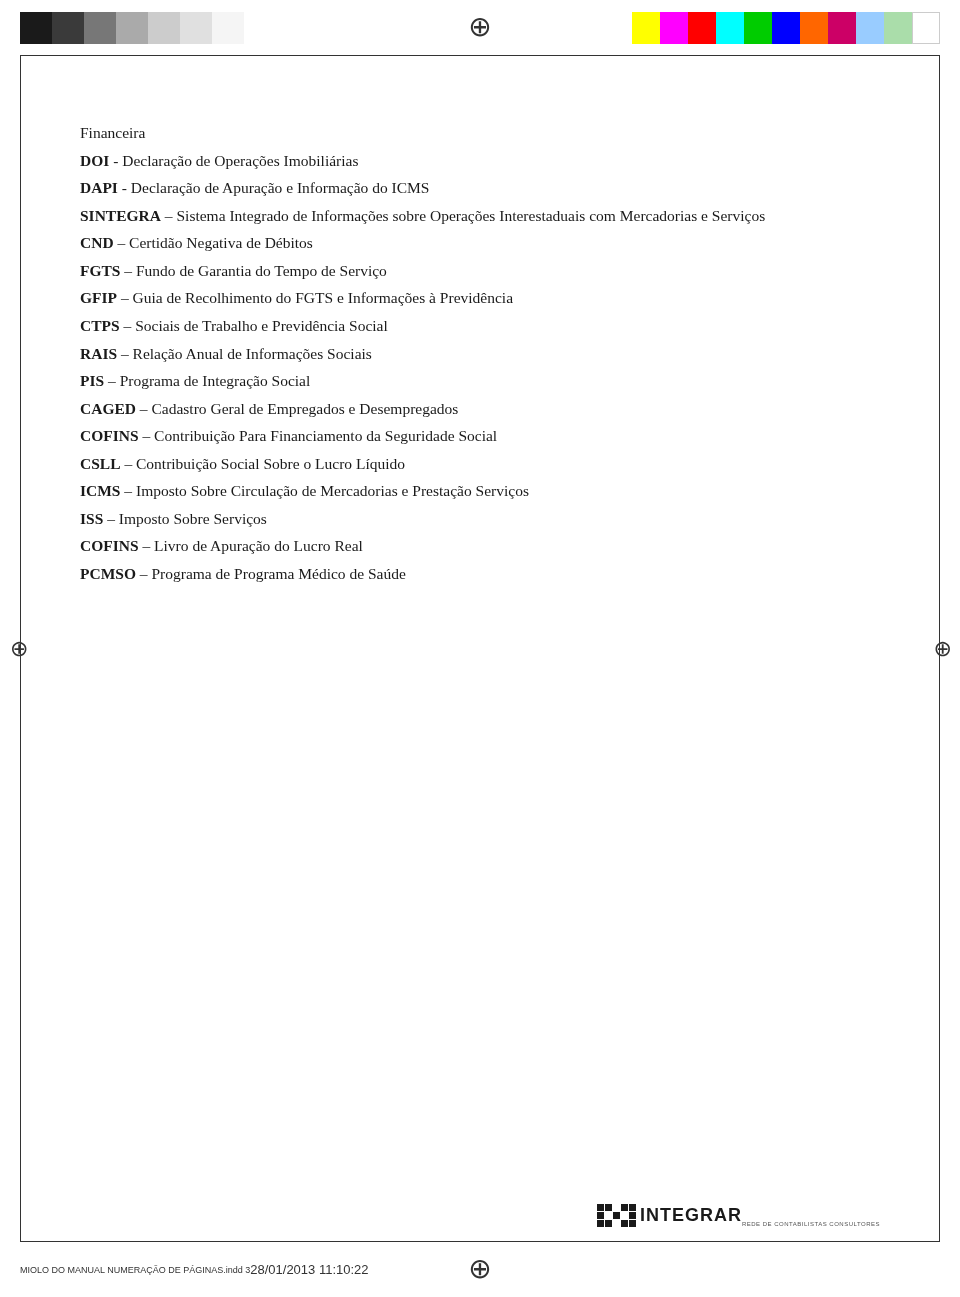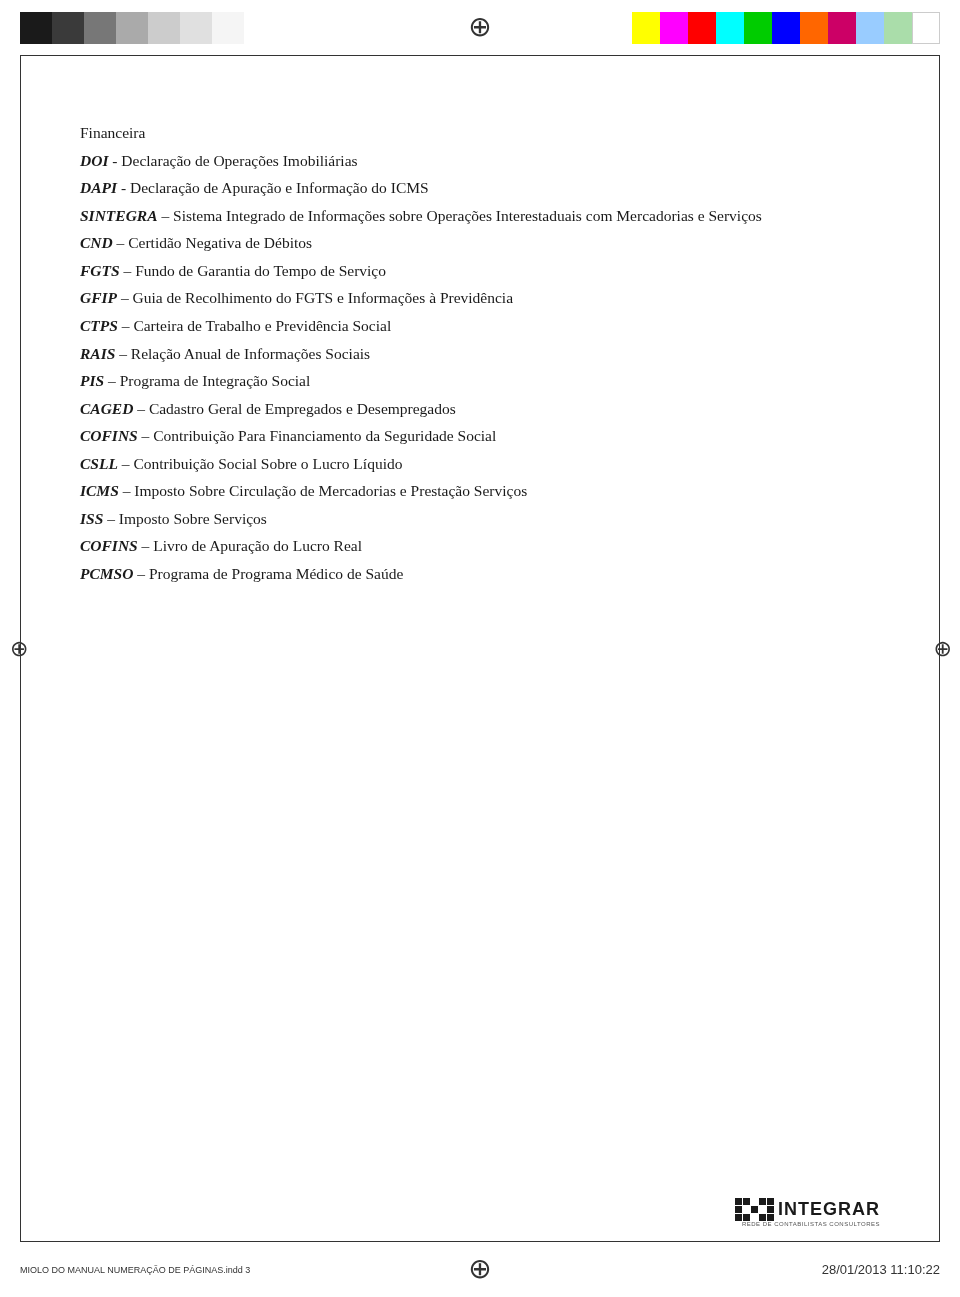--- a/index.html
+++ b/index.html
@@ -117,33 +117,31 @@
       margin-bottom: 0;
       text-align: left;
     }
 
     .content p.line {
       margin-bottom: 2px;
     }
 
     .bold-term {
       font-weight: bold;
-      font-style: italic;
     }
 
     
     .bottom-bar {
       position: absolute;
       bottom: 0;
       left: 0;
       right: 0;
       height: 55px;
       display: flex;
       align-items: center;
-      justify-content: space-between;
       padding: 8px 20px;
       font-size: 10px;
       color: #333;
       font-family: Arial, sans-serif;
     }
 
     .bottom-left {
       font-size: 9px;
     }
 
@@ -162,21 +160,20 @@
 
     
     .logo-area {
       position: absolute;
       bottom: 70px;
       right: 80px;
     }
 
     .logo-integrar {
       display: flex;
-      flex-direction: column;
       align-items: flex-end;
     }
 
     .logo-text-integrar {
       font-size: 18px;
       font-weight: bold;
       font-family: Arial, sans-serif;
       color: #1a1a1a;
       letter-spacing: 1px;
     }
@@ -271,21 +268,21 @@
 
   <p class="line">
     <span class="bold-term">FGTS</span><span> – </span><span>Fundo de Garantia do Tempo de Serviço</span>
   </p>
 
   <p class="line">
     <span class="bold-term">GFIP</span><span> – </span><span>Guia de Recolhimento do FGTS e Informações à Previdência</span>
   </p>
 
   <p class="line">
-    <span class="bold-term">CTPS</span><span> – </span><span>Carteira de Trabalho e Previdência Social</span>
+    <span class="bold-term">CTPS</span><span> – </span><span>Sociais de Trabalho e Previdência Social</span>
   </p>
 
   <p class="line">
     <span class="bold-term">RAIS</span><span> – </span><span>Relação Anual de Informações Sociais</span>
   </p>
 
   <p class="line">
     <span class="bold-term">PIS</span><span> – </span><span>Programa de Integração Social</span>
   </p>
 

